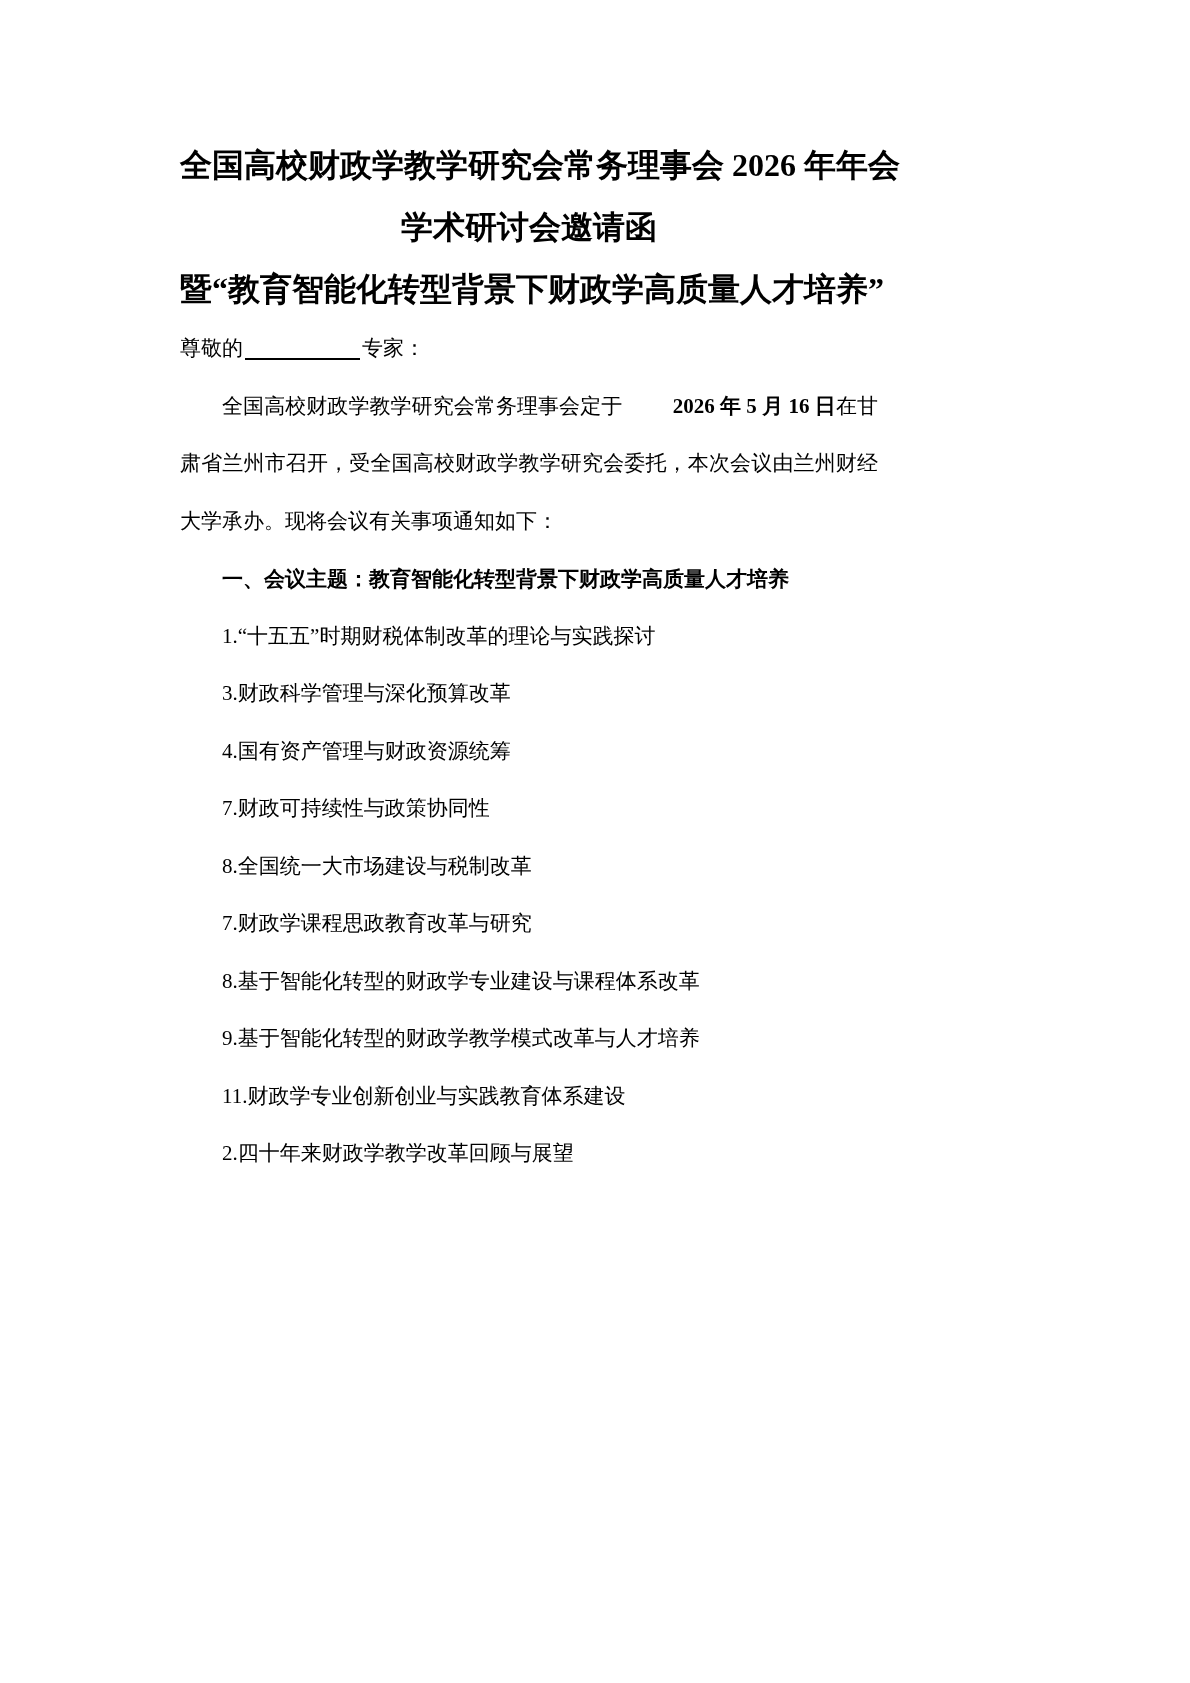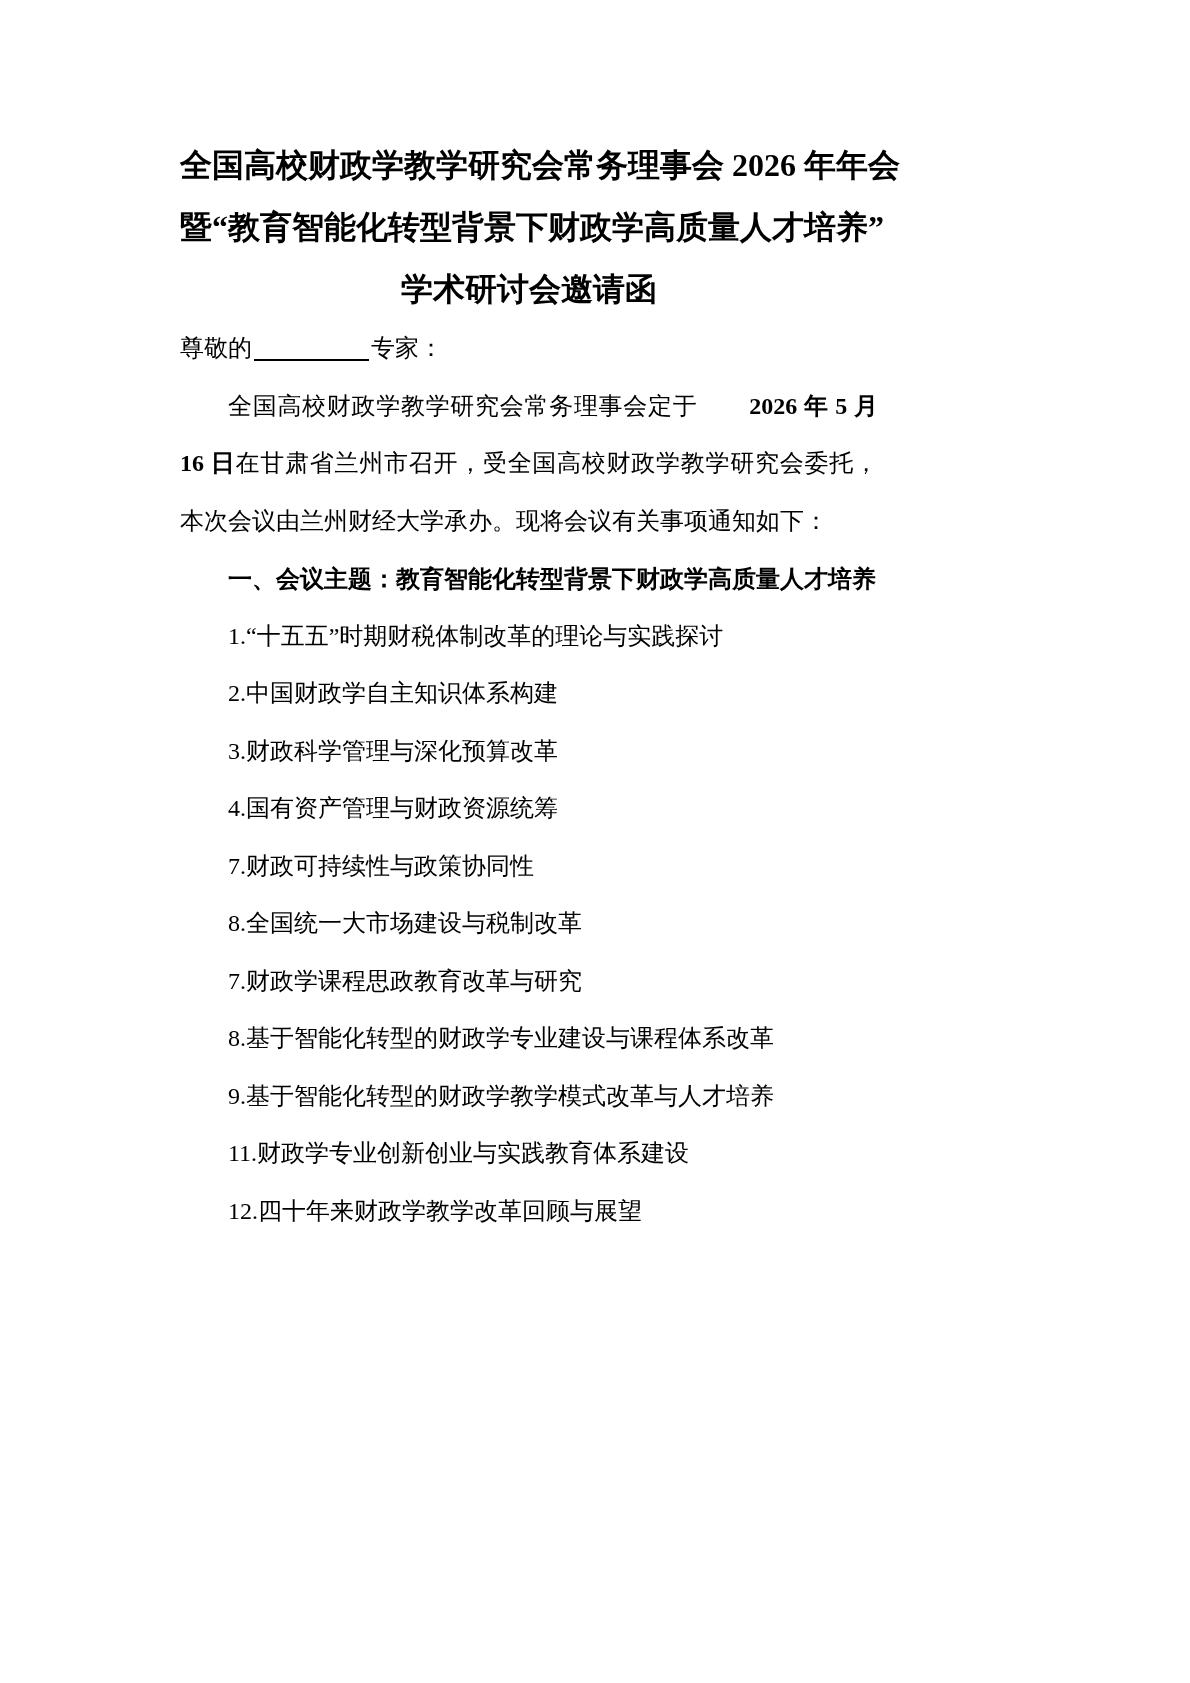--- a/index.html
+++ b/index.html
@@ -26,21 +26,21 @@
     font-size: 32px;
     line-height: 62px;
     text-align: center;
     color: #000000;
   }
   .doc-title .t-line {
     white-space: nowrap;
   }
   .body-text {
     font-family: "Liberation Serif", "DejaVu Serif", serif;
-    font-size: 24px;
+    font-size: 21px;
     line-height: 57.5px;
     color: #000000;
   }
   .body-text p {
     margin: 0;
   }
   .salutation {
     margin-top: 50px;
   }
   .name-blank {
@@ -67,46 +67,45 @@
   }
 </style>
 </head>
 <body>
 
 <div class="page">
   <div class="content">
 
     <div class="doc-title">
       <div class="t-line">全国高校财政学教学研究会常务理事会 2026 年年会</div>
+      <div class="t-line">学术研讨会邀请函</div>
       <div class="t-line">暨“教育智能化转型背景下财政学高质量人才培养”</div>
-      <div class="t-line">学术研讨会邀请函</div>
     </div>
 
     <div class="body-text">
 
       <p class="salutation">
         <span>尊敬的</span><span class="name-blank"></span><span>专家：</span>
       </p>
 
 
       <p class="indent2 justify">
         <span>全国高校财政学教学研究会常务理事会定于 </span><span class="bold">2026 年 5 月 16 日</span><span>在甘肃省兰州市召开，受全国高校财政学教学研究会委托，本次会议由兰州财经大学承办。现将会议有关事项通知如下：</span>
       </p>
 
       <p class="indent2 section-heading">一、会议主题：教育智能化转型背景下财政学高质量人才培养</p>
 
       <div>
         <p class="indent2">1.“十五五”时期财税体制改革的理论与实践探讨</p>
-        <p class="indent2">2.中国财政学自主知识体系构建</p>
         <p class="indent2">3.财政科学管理与深化预算改革</p>
         <p class="indent2">4.国有资产管理与财政资源统筹</p>
         <p class="indent2">7.财政可持续性与政策协同性</p>
         <p class="indent2">8.全国统一大市场建设与税制改革</p>
         <p class="indent2">7.财政学课程思政教育改革与研究</p>
         <p class="indent2">8.基于智能化转型的财政学专业建设与课程体系改革</p>
         <p class="indent2">9.基于智能化转型的财政学教学模式改革与人才培养</p>
         <p class="indent2">11.财政学专业创新创业与实践教育体系建设</p>
-        <p class="indent2">12.四十年来财政学教学改革回顾与展望</p>
+        <p class="indent2">2.四十年来财政学教学改革回顾与展望</p>
       </div>
 
     </div>
   </div>
 </div>
 
 </body></html>

